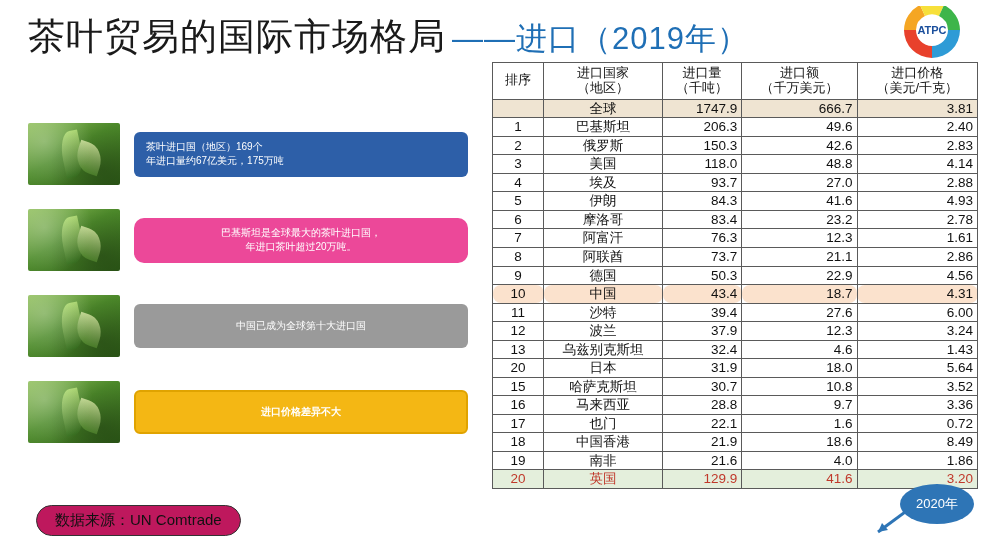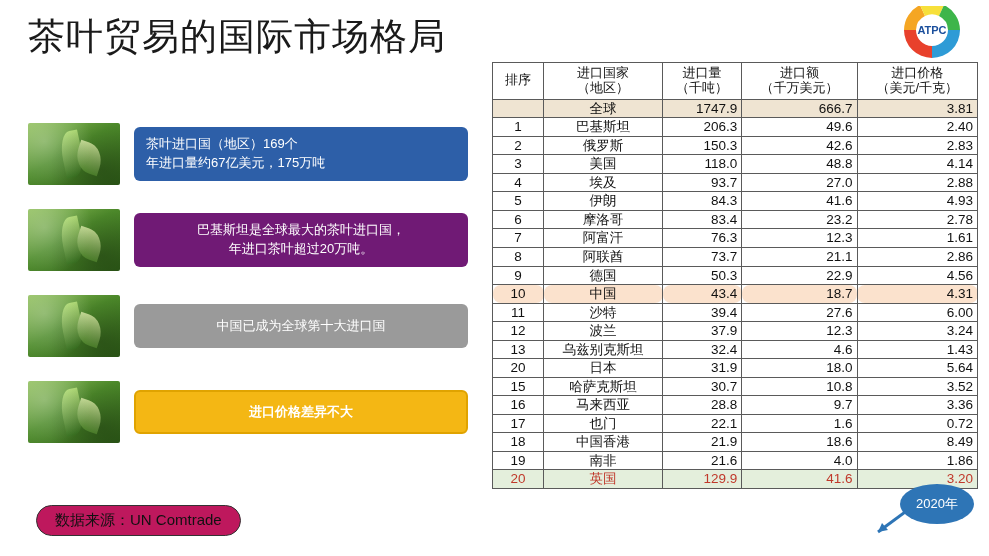--- a/index.html
+++ b/index.html
@@ -92,37 +92,38 @@
     inset: 0;
     background:
       radial-gradient(circle at 18% 30%, rgba(255,255,255,.28), transparent 55%),
       radial-gradient(circle at 80% 75%, rgba(0,0,0,.25), transparent 60%);
   }
   .callout {
     margin-left: 14px;
     flex: 1 1 auto;
     border-radius: 6px;
     color: #ffffff;
-    font-size: 13px;
+    font-size: 10px;
     line-height: 1.45;
     padding: 8px 12px;
     display: flex;
     align-items: center;
     justify-content: center;
     text-align: center;
     min-height: 44px;
     box-sizing: border-box;
   }
   .callout.c1 {
     background: #2d5fa8;
     text-align: left;
     justify-content: flex-start;
   }
   .callout.c2 {
-    background: #701a75;
+    background: #ec4899;
+    border-radius: 10px;
   }
   .callout.c3 {
     background: #f4b714;
     color: #ffffff;
     border: 2px solid #e0a300;
     font-weight: bold;
   }
   .callout.c4 {
     background: #9a9a9a;
   }
@@ -194,20 +195,21 @@
     top: 500px;
     width: 44px;
     height: 34px;
   }
 </style>
 </head>
 <body>
 
 <div class="title-row">
   <span class="title-main">茶叶贸易的国际市场格局</span>
+  <span class="title-sub">——进口（2019年）</span>
 </div>
 
 <div class="logo">
   <svg viewBox="0 0 86 58" width="86" height="58">
     <g>
       <path d="M43 52 A28 28 0 0 1 15 24 L27 24 A16 16 0 0 0 43 40 Z" fill="#e8412c"></path>
       <path d="M15 24 A28 28 0 0 1 31 -1 L36 10 A16 16 0 0 0 27 24 Z" fill="#f5a623"></path>
       <path d="M31 -1 A28 28 0 0 1 55 -1 L50 10 A16 16 0 0 0 36 10 Z" fill="#f7e03a"></path>
       <path d="M55 -1 A28 28 0 0 1 71 24 L59 24 A16 16 0 0 0 50 10 Z" fill="#3db54a"></path>
       <path d="M71 24 A28 28 0 0 1 43 52 L43 40 A16 16 0 0 0 59 24 Z" fill="#2e9bd6"></path>

